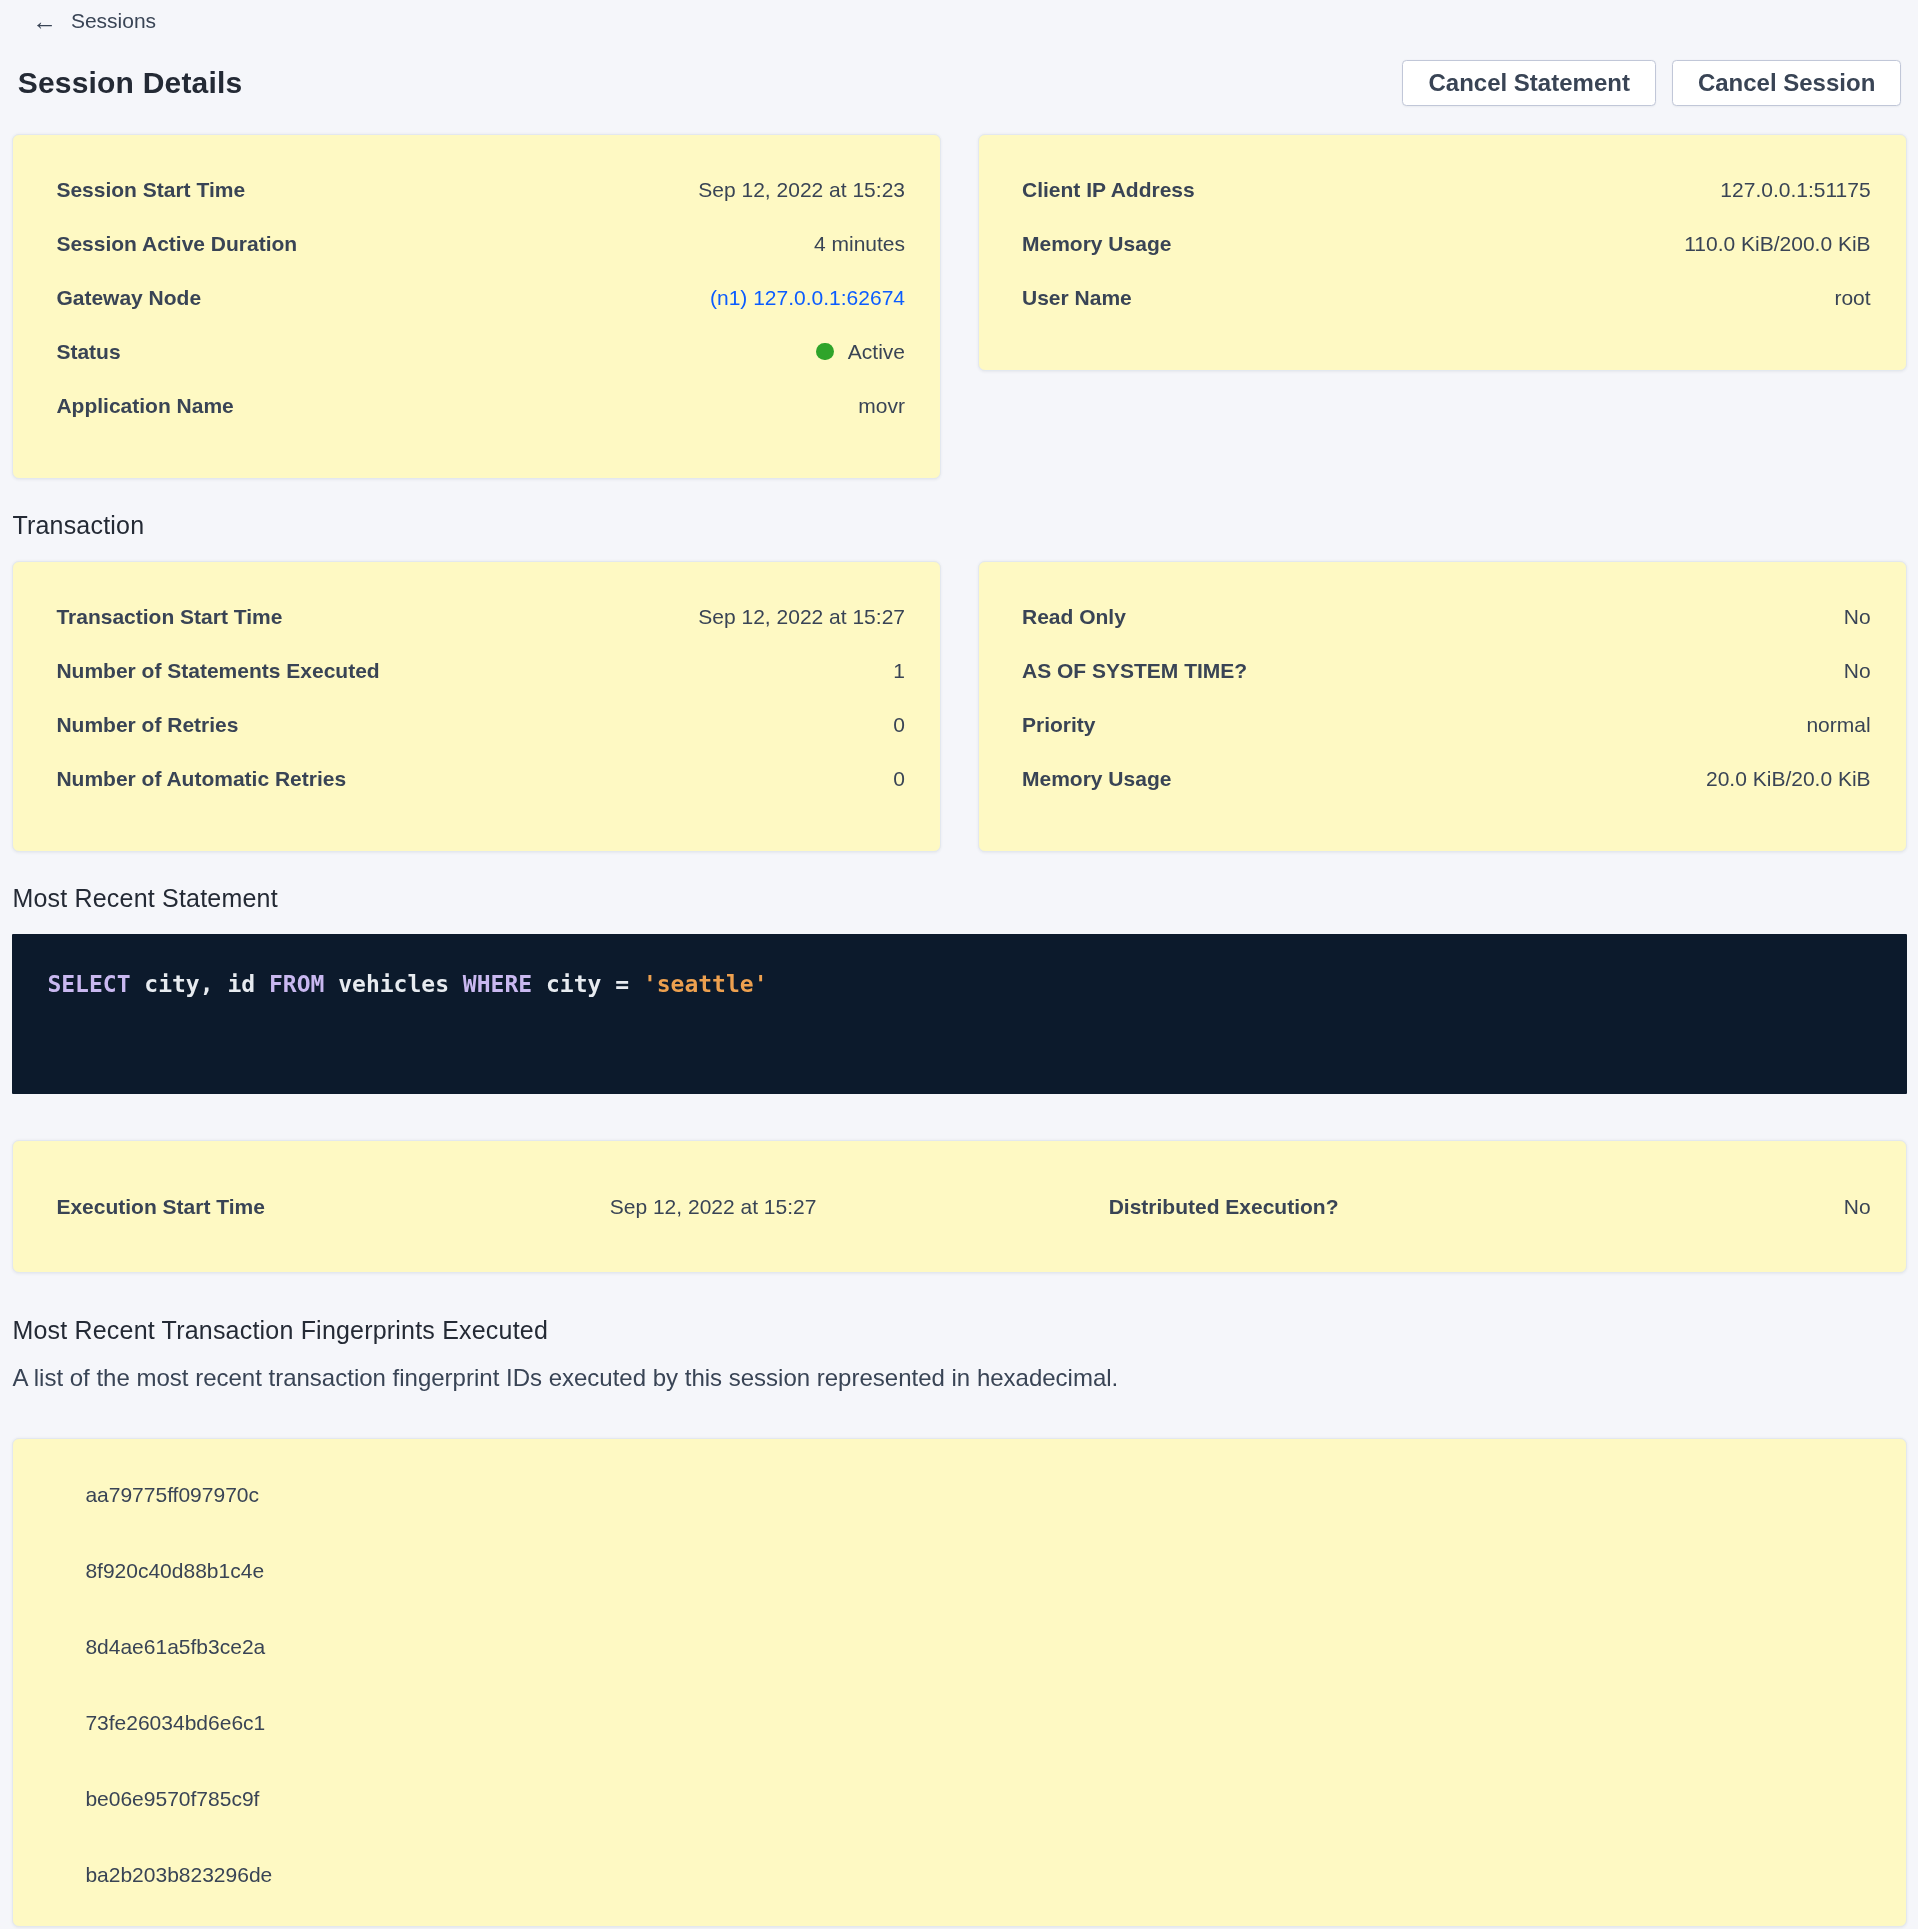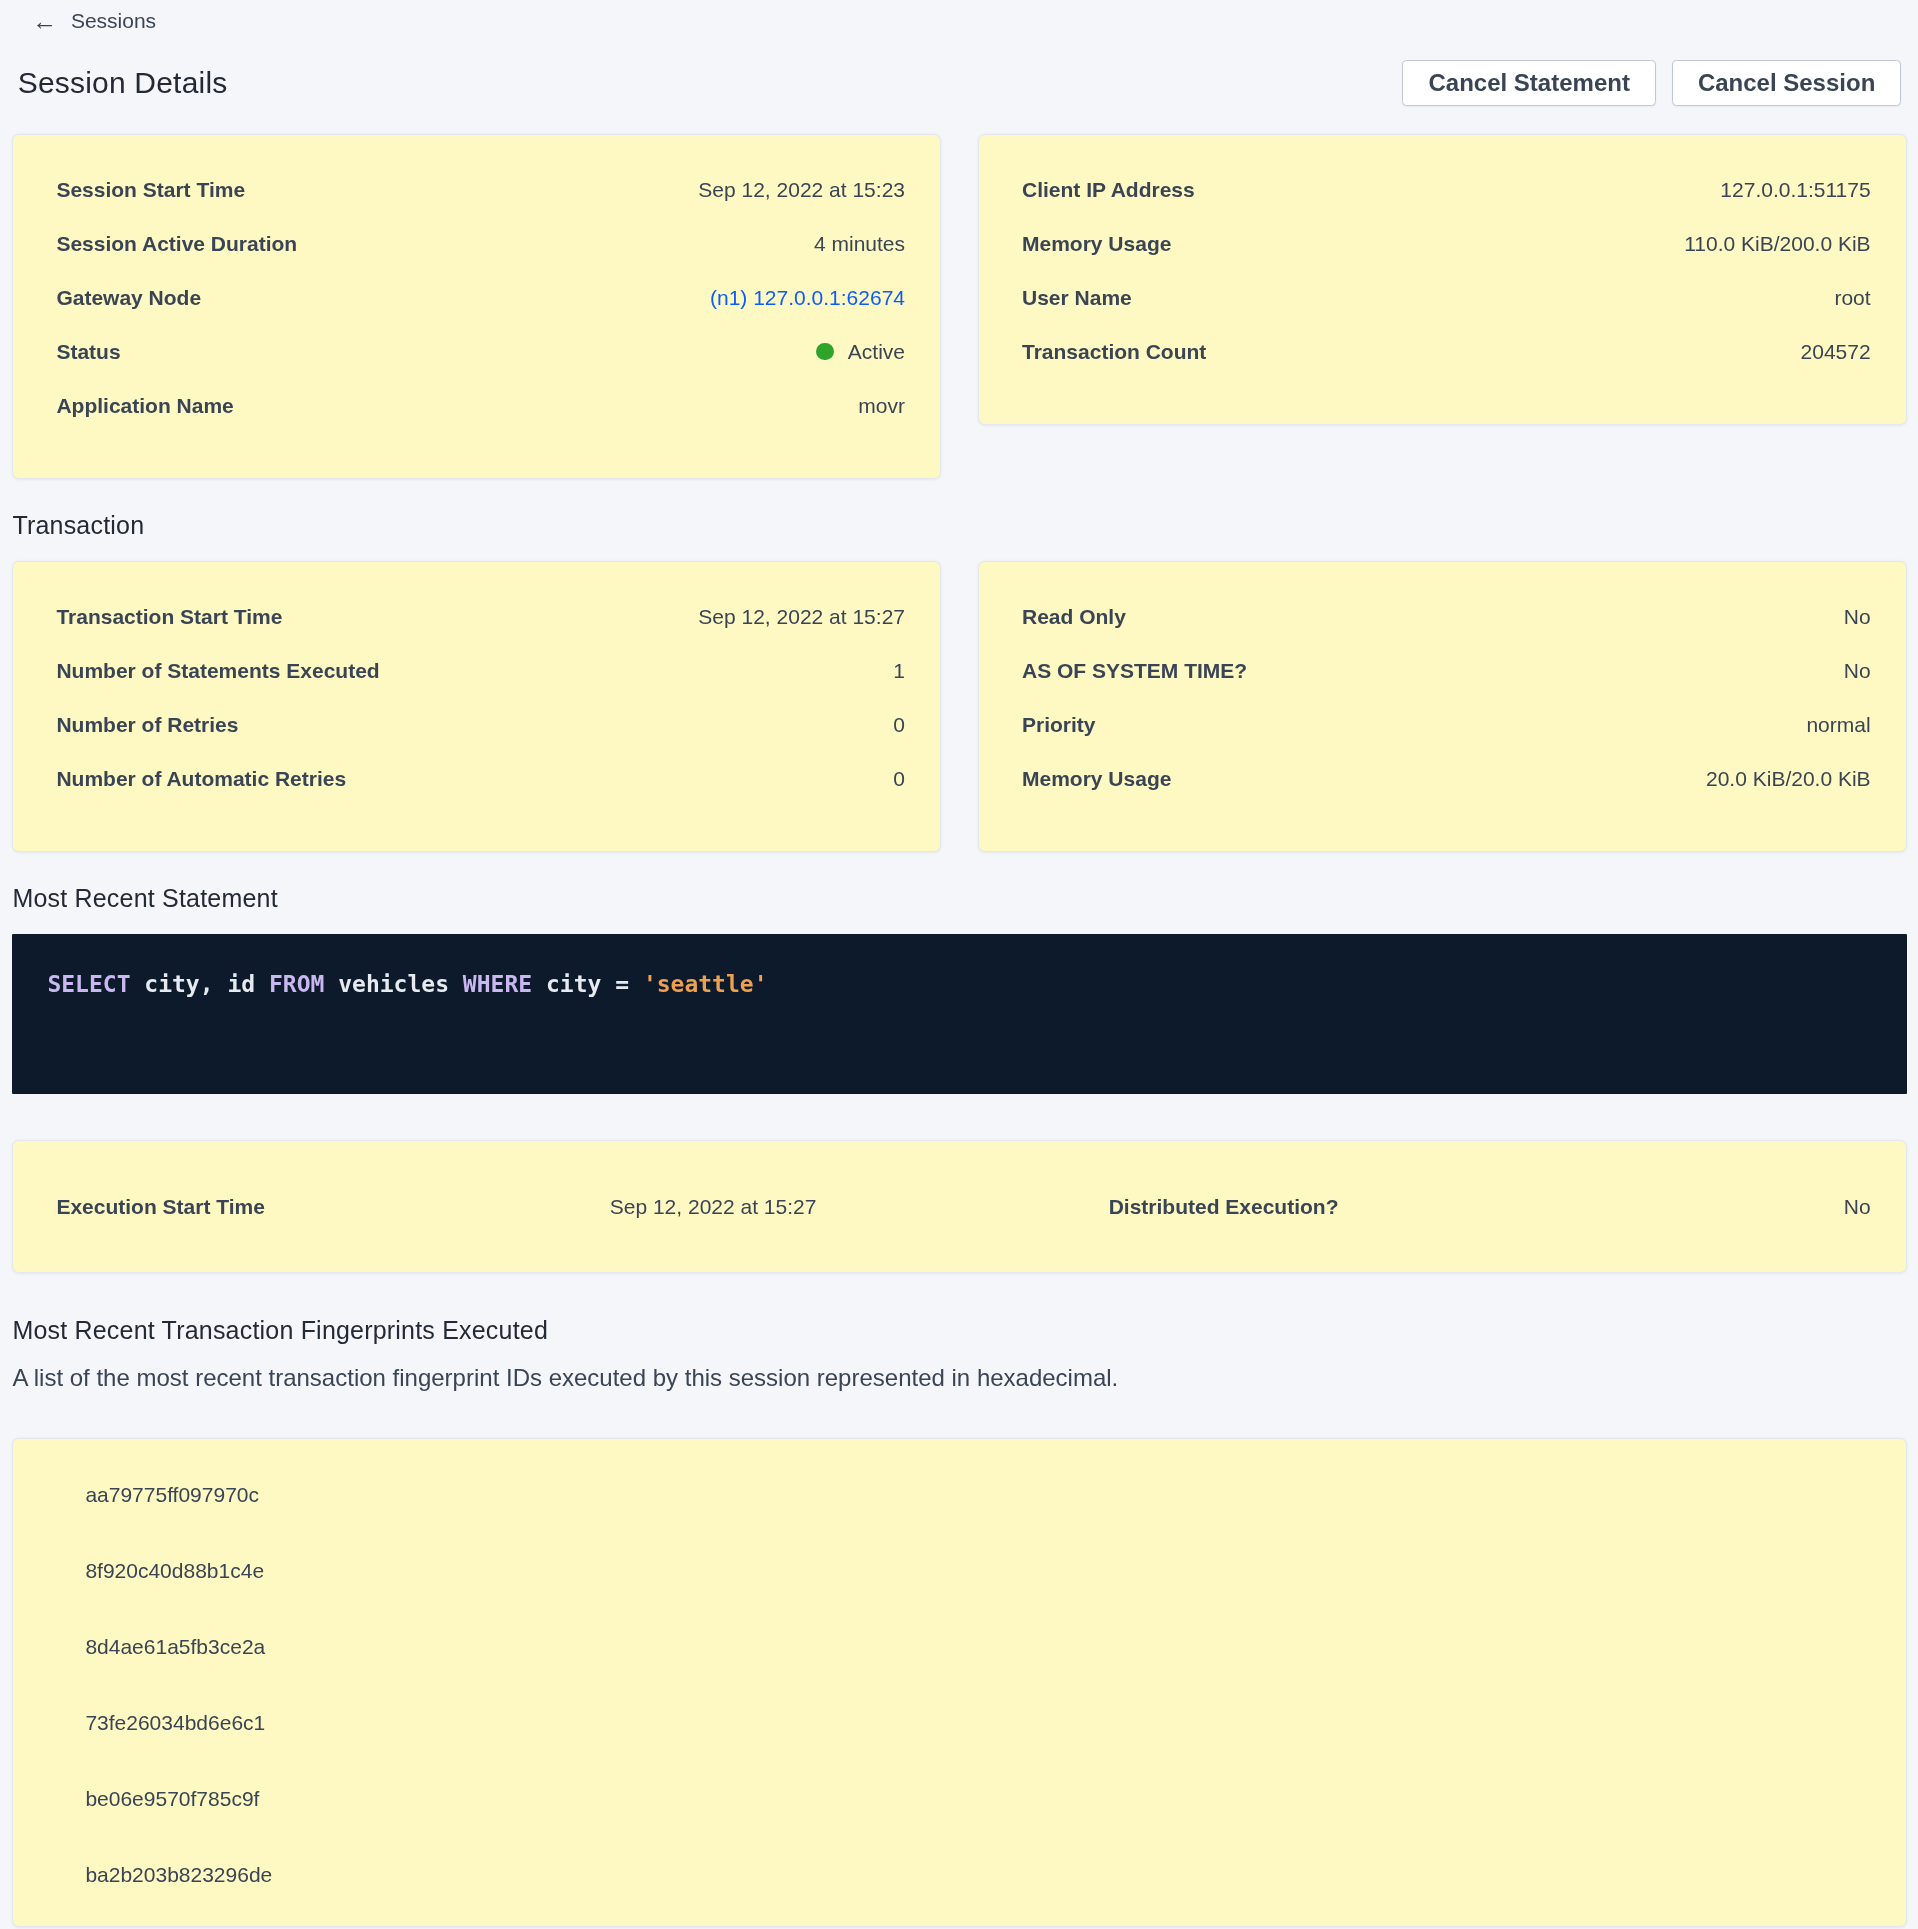--- a/index.html
+++ b/index.html
@@ -28,21 +28,21 @@
 
   
   .header-row {
     margin-top: 26.6px;
     display: flex;
     align-items: center;
     justify-content: space-between;
   }
   h1.page-title {
     font-size: 30px;
-    font-weight: 400;
+    font-weight: 700;
     color: #242a35;
     margin-left: 5.3px;
     letter-spacing: 0.2px;
   }
   .actions { display: flex; gap: 16px; margin-right: 5.3px; }
   .btn {
     background: #ffffff;
     border: 0.9px solid #c1c7d8;
     border-radius: 4.4px;
     height: 46px;
@@ -185,24 +185,20 @@
           <span class="summary-value">127.0.0.1:51175</span>
         </div>
         <div class="summary-row">
           <span class="summary-label">Memory Usage</span>
           <span class="summary-value">110.0 KiB/200.0 KiB</span>
         </div>
         <div class="summary-row">
           <span class="summary-label">User Name</span>
           <span class="summary-value">root</span>
         </div>
-        <div class="summary-row">
-          <span class="summary-label">Transaction Count</span>
-          <span class="summary-value">204572</span>
-        </div>
       </div>
   </div>
 
   <h2 class="section-heading">Transaction</h2>
 
   <div class="cards-row" style="margin-top:0">
     <div class="card half summary-card">
         <div class="summary-row">
           <span class="summary-label">Transaction Start Time</span>
           <span class="summary-value">Sep 12, 2022 at 15:27</span>

